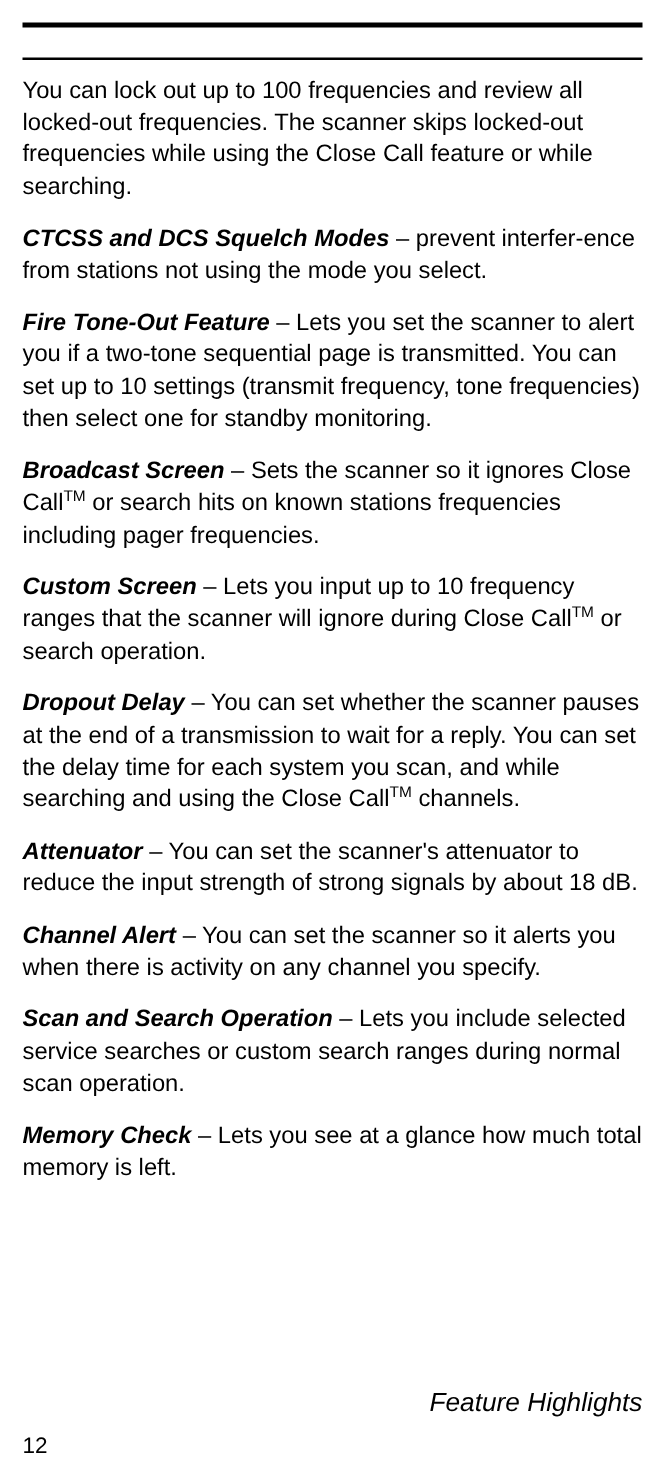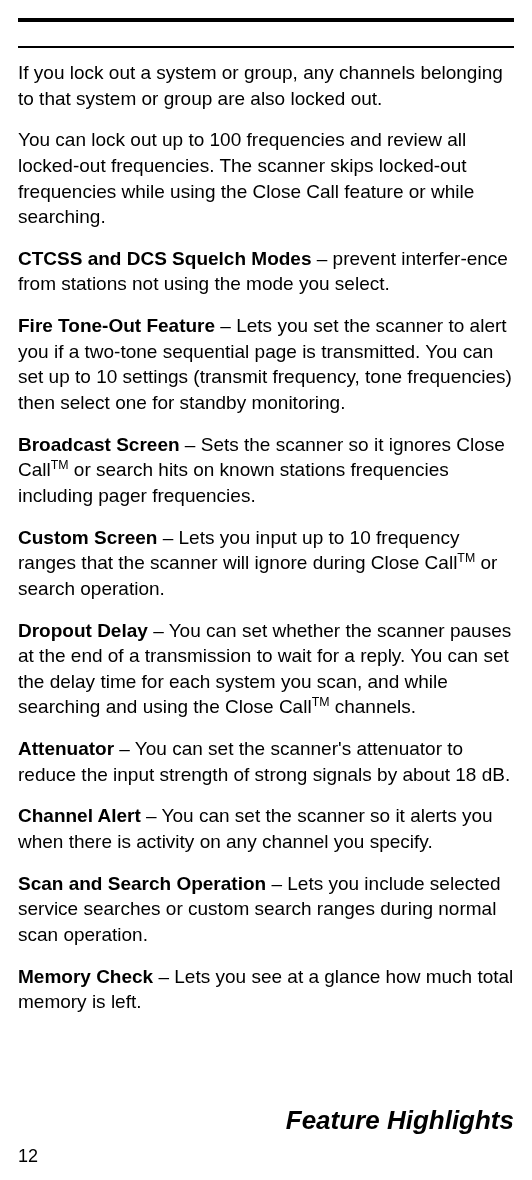--- a/index.html
+++ b/index.html
@@ -28,47 +28,47 @@
       margin-bottom: 12px;
     }
     .content {
       flex: 1;
     }
     .para {
       margin-bottom: 16px;
     }
     .bold {
       font-weight: bold;
+      font-style: italic;
     }
     .sup {
       font-size: 0.65em;
       vertical-align: super;
       line-height: 0;
     }
     .footer-title {
       text-align: right;
-      font-weight: bold;
+      font-weight: normal;
       font-style: italic;
-      font-size: 26px;
+      font-size: 21px;
       margin-top: 8px;
     }
     .page-num {
       font-size: 18px;
       margin-top: 6px;
     }
   </style>
 </head>
 <body>
 
 <div class="rule-thick"></div>
 <div class="rule-thin"></div>
 
 <div class="content">
 
-  <p class="para">If you lock out a system or group, any channels belonging to that system or group are also locked out.</p>
 
   <p class="para">You can lock out up to 100 frequencies and review all locked-out frequencies. The scanner skips locked-out frequencies while using the Close Call feature or while searching.</p>
 
   <p class="para">
     <span class="bold">CTCSS and DCS Squelch Modes</span><span> – prevent interfer-ence from stations not using the mode you select.</span>
   </p>
 
   <p class="para">
     <span class="bold">Fire Tone-Out Feature</span><span> – Lets you set the scanner to alert you if a two-tone sequential page is transmitted. You can set up to 10 settings (transmit frequency, tone frequencies) then select one for standby monitoring.</span>
   </p>

